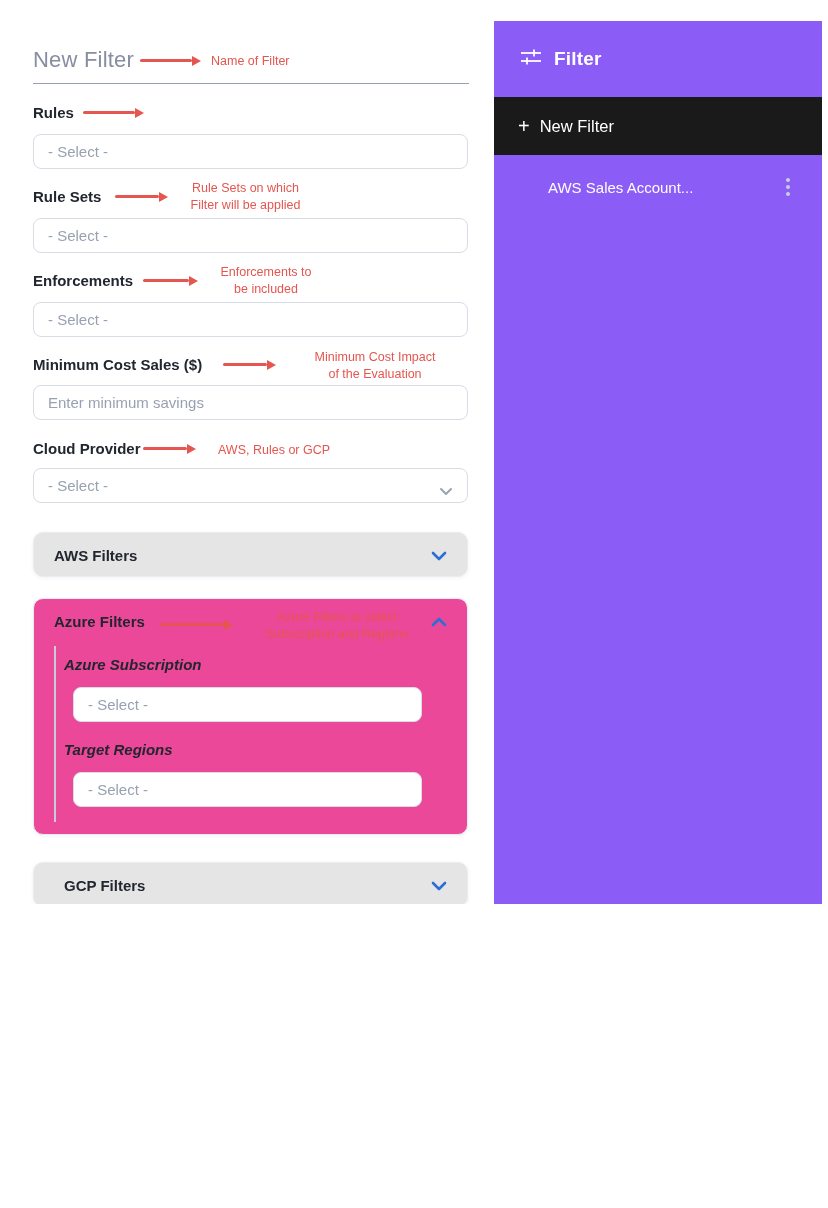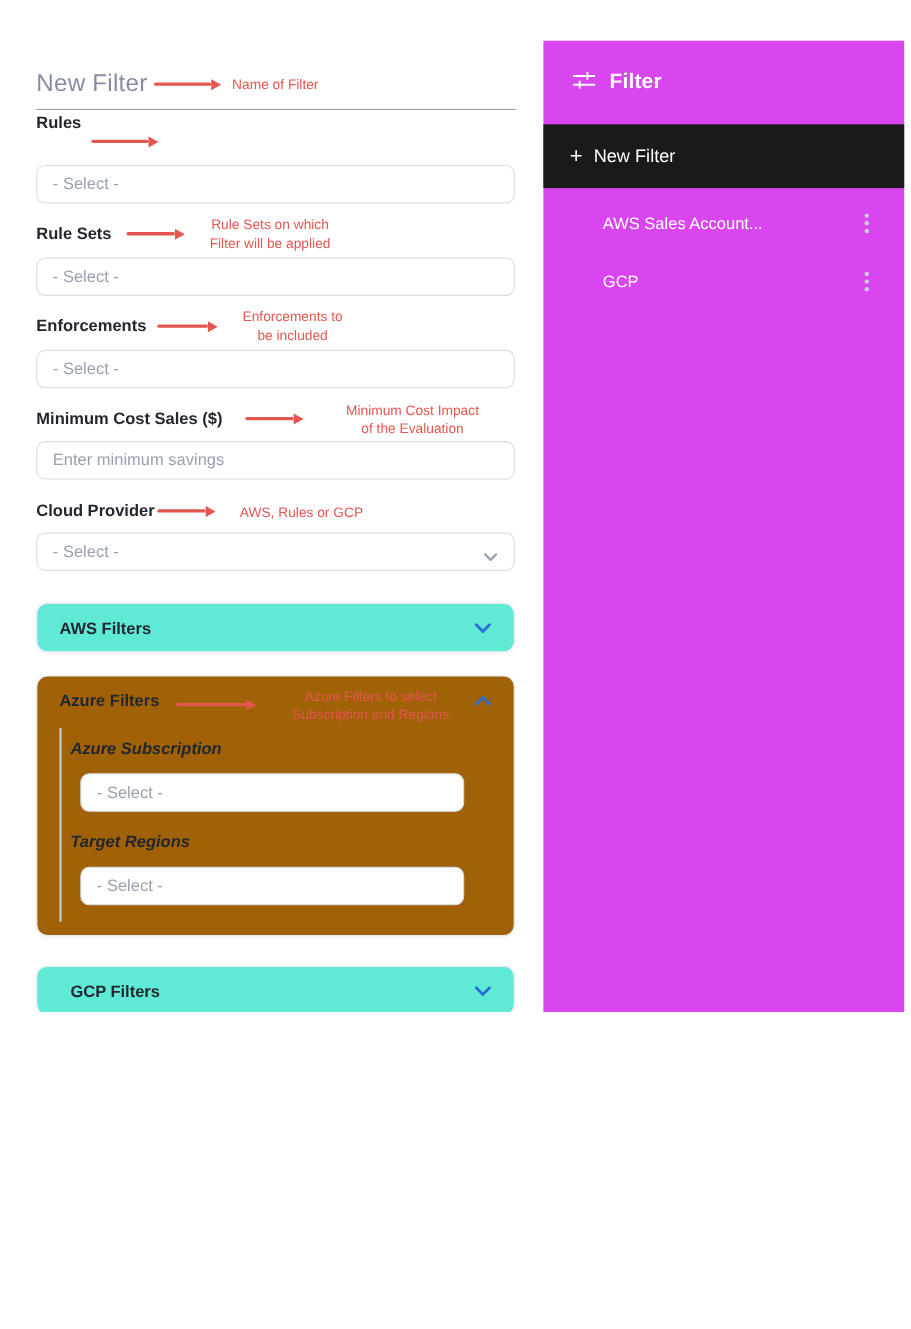--- a/index.html
+++ b/index.html
@@ -1,44 +1,44 @@
 <!DOCTYPE html>
 <html><head>
 <meta charset="utf-8">
 <style>
   * { margin:0; padding:0; box-sizing:border-box; }
   html,body { background:#ffffff; }
   body { font-family:"Liberation Sans", sans-serif; }
-  .page { position:relative; width:828px; height:904px; background:#ffffff; overflow:hidden;margin-top:16px; }
+  .page { position:relative; width:828px; height:904px; background:#ffffff; overflow:hidden; }
 
   
   .title { position:absolute; left:33px; top:47px; font-size:22px; color:#878da2; letter-spacing:.2px; }
   .divider { position:absolute; left:33px; top:83px; width:436px; height:1px; background:#99a0b4; }
 
   .field-label { position:absolute; left:33px; font-size:15px; font-weight:600; color:#22262f; }
   .select, .text-input {
     position:absolute; left:33px; width:435px; height:35px;
     background:#fff; border:1px solid #d8dce5; border-radius:8px;
     display:flex; align-items:center; padding:0 14px;
     font-size:15px; color:#98a1b1; font-family:"Liberation Sans",sans-serif;
   }
   input.text-input { display:block; padding:0 14px; }
   input.text-input::placeholder { color:#98a1b1; opacity:1; }
   .select .chev { position:absolute; right:14px; top:13px; }
 
   .card {
-    position:absolute; left:33px; width:435px; background:#5eead4;
+    position:absolute; left:33px; width:435px; background:#e5e5e5;
     border:1px solid #e9ecf2; border-radius:10px;
     box-shadow:0 1px 4px rgba(25,35,60,.06);
   }
   .card-header {
     display:flex; justify-content:space-between; align-items:center;
     height:45px; padding:0 20px; font-size:15px; font-weight:600; color:#22262f; cursor:pointer;
   }
-  .card.azure { background:#a16207; height:237px; }
+  .card.azure { background:#ec4899; height:237px; }
   .azure-line { position:absolute; left:20px; top:47px; width:2px; height:176px; background:#c7ccd8; }
   .inner-label { position:absolute; left:30px; font-size:15px; font-weight:600; color:#22262f;font-style:italic; }
   .inner-select {
     position:absolute; left:39px; width:349px; height:35px;
     background:#fff; border:1px solid #d8dce5; border-radius:8px;
     display:flex; align-items:center; padding:0 14px; font-size:15px; color:#98a1b1;
   }
 
   .btn { position:absolute; top:1114px; height:38px; border:none; border-radius:8px;
          font-family:"Liberation Sans",sans-serif; font-size:15px; font-weight:700; cursor:pointer; }
@@ -51,21 +51,21 @@
     position:absolute; right:-9px; top:50%; transform:translateY(-50%);
     width:0; height:0; border-left:9px solid #e4564f;
     border-top:5px solid transparent; border-bottom:5px solid transparent;
   }
   .ann { position:absolute; color:#e4564f; font-size:12.5px; font-weight:400;
          line-height:17px; text-align:center; }
   .ann span { display:block; }
   .ann.single { text-align:left; }
 
   
-  .sidebar { position:absolute; left:494px; top:21px; width:328px; height:1156px; background:#d946ef; }
+  .sidebar { position:absolute; left:494px; top:21px; width:328px; height:1156px; background:#8b5cf6; }
   .sb-header { display:flex; align-items:center; height:76px; padding:0 0 0 26px; }
   .sb-title { color:#ffffff; font-size:19px; font-weight:700; margin-left:12px; letter-spacing:.2px; }
   .sb-new {
     display:flex; align-items:center; height:58px; background:#1a1a1a;
     padding:0 0 0 24px; color:#ffffff; font-size:16.5px; cursor:pointer;
   }
   .sb-new .plus { font-size:20px; font-weight:400; margin-right:10px; }
   .sb-item {
     position:absolute; left:0; width:100%; height:40px;
     display:flex; align-items:center; justify-content:space-between;
@@ -75,21 +75,21 @@
   .kebab i { width:4px; height:4px; border-radius:50%; background:#c9cfda; }
 </style>
 </head>
 <body>
 
 <div class="page">
 
   <div class="title">New Filter</div>
   <div class="divider"></div>
 
-  <div class="field-label" style="top:87px;text-align:center;">Rules</div>
+  <div class="field-label" style="top:104px;text-align:center;">Rules</div>
   <div class="select" style="top:134px;">
     <span>- Select -</span>
   </div>
 
   <div class="field-label" style="top:188px;">Rule Sets</div>
   <div class="select" style="top:218px;">
     <span>- Select -</span>
   </div>
 
   <div class="field-label" style="top:272px;">Enforcements</div>
@@ -224,23 +224,15 @@
 
     <div class="sb-item" style="top:146px;">
       <span>AWS Sales Account...</span>
       <span class="kebab">
           <i></i>
           <i></i>
           <i></i>
         </span>
     </div>
 
-    <div class="sb-item" style="top:199px;">
-      <span>GCP</span>
-      <span class="kebab">
-          <i></i>
-          <i></i>
-          <i></i>
-        </span>
-    </div>
   </div>
 
 </div>
 
 </body></html>

